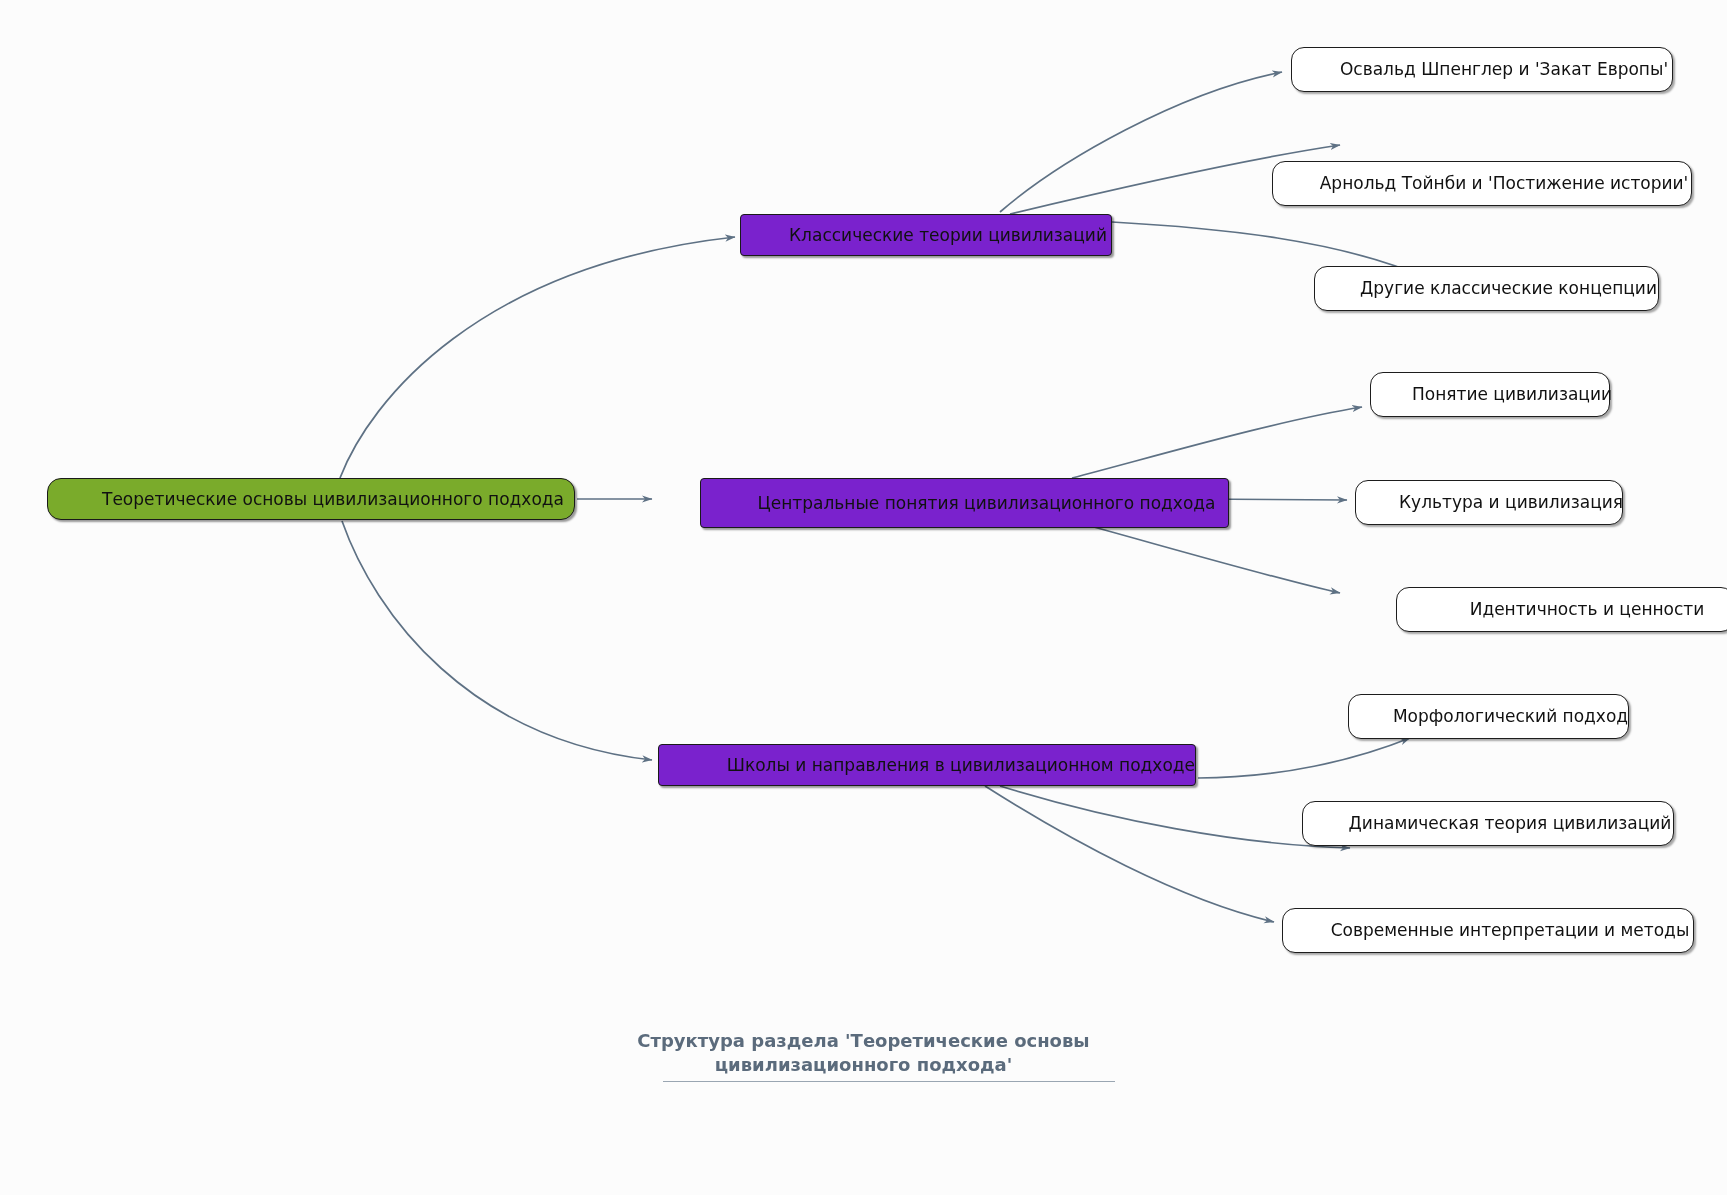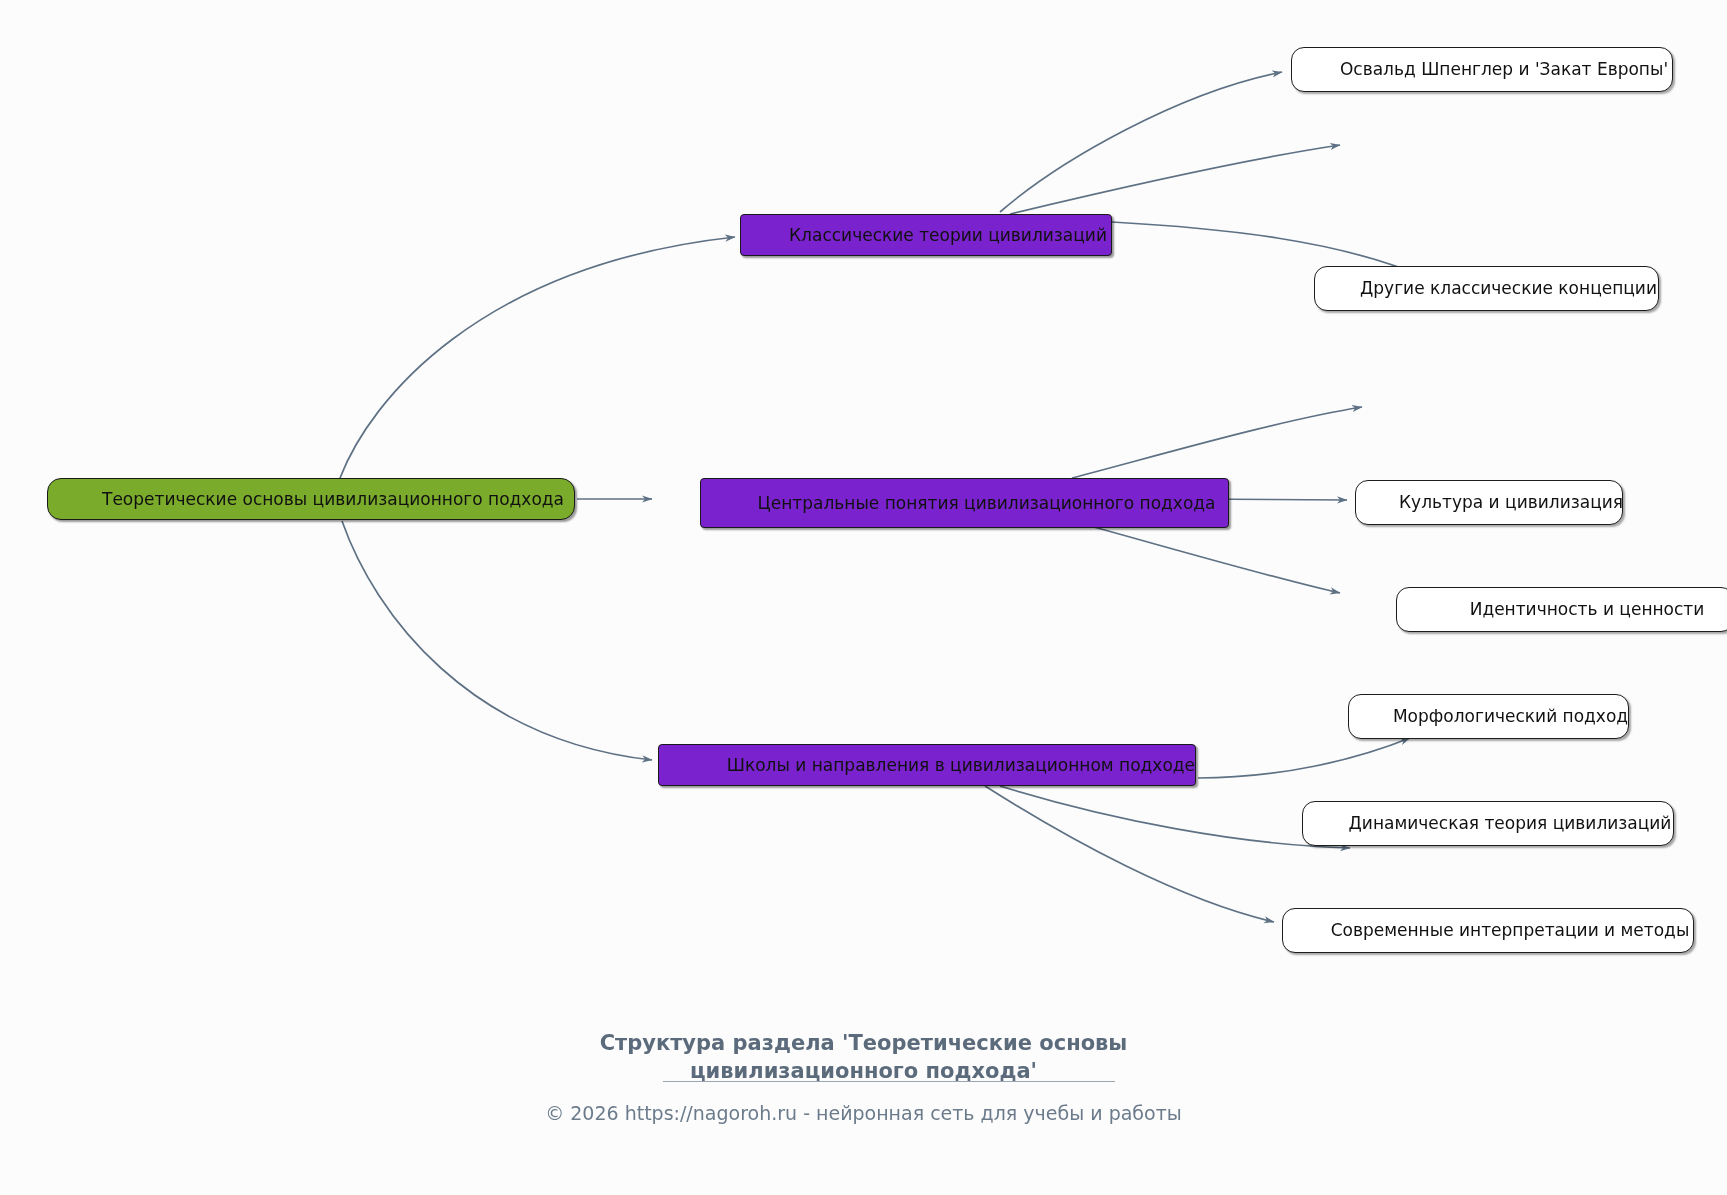--- a/index.html
+++ b/index.html
@@ -60,21 +60,21 @@
   }
   .footer-block {
     position: absolute;
     left: 0;
     width: 1727px;
     text-align: center;
   }
   #caption-title {
     top: 1029px;
     font-family: "DejaVu Sans", sans-serif;
-    font-size: 21px;
+    font-size: 18px;
     font-weight: bold;
     color: #5b6b7c;
     line-height: 1.35;
   }
   #caption-rule {
     position: absolute;
     left: 663px;
     top: 1081px;
     width: 452px;
     height: 1px;
@@ -123,26 +123,32 @@
   <div class="node node-root" style="left:47px; top:478px; width:528px; height:42px;">
     <span>Теоретические основы цивилизационного подхода</span>
   </div>
 
   <div class="node node-branch" style="left:740px; top:214px; width:372px; height:42px;">
     <span>Классические теории цивилизаций</span>
   </div>
   <div class="node node-leaf" style="left:1291px; top:47px; width:382px; height:45px;">
     <span>Освальд Шпенглер и 'Закат Европы'</span>
   </div>
+  <div class="node node-leaf" style="left:1272px; top:161px; width:420px; height:45px;">
+    <span>Арнольд Тойнби и 'Постижение истории'</span>
+  </div>
   <div class="node node-leaf" style="left:1314px; top:266px; width:345px; height:45px;">
     <span>Другие классические концепции</span>
   </div>
 
   <div class="node node-branch" style="left:676px; top:478px; width:529px; height:50px;margin-left:24px;">
     <span>Центральные понятия цивилизационного подхода</span>
+  </div>
+  <div class="node node-leaf" style="left:1370px; top:372px; width:240px; height:45px;">
+    <span>Понятие цивилизации</span>
   </div>
   <div class="node node-leaf" style="left:1355px; top:480px; width:268px; height:45px;">
     <span>Культура и цивилизация</span>
   </div>
   <div class="node node-leaf" style="left:1396px; top:587px; width:338px; height:45px;">
     <span>Идентичность и ценности</span>
   </div>
 
   <div class="node node-branch" style="left:658px; top:744px; width:538px; height:42px;justify-content:flex-end;">
     <span>Школы и направления в цивилизационном подходе</span>
@@ -155,15 +161,14 @@
   </div>
   <div class="node node-leaf" style="left:1282px; top:908px; width:412px; height:45px;">
     <span>Современные интерпретации и методы</span>
   </div>
 
   <div class="footer-block" id="caption-title">
     <div>Структура раздела 'Теоретические основы</div>
     <div>цивилизационного подхода'</div>
   </div>
   <div id="caption-rule"></div>
-  <div class="footer-block" id="footer-credit">© 2026 https://nagoroh.ru - нейронная сеть для учебы и работы</div>
 
 </div>
 
 </body></html>

